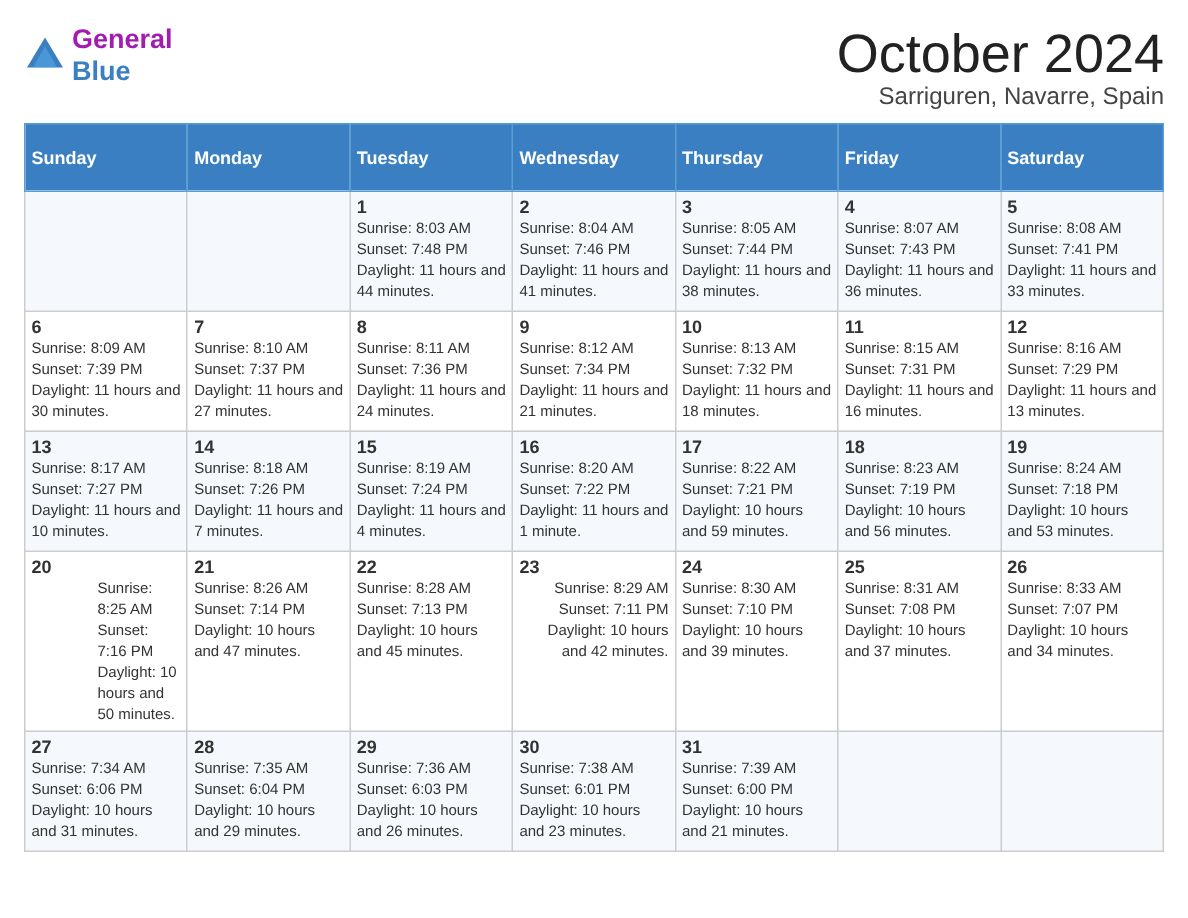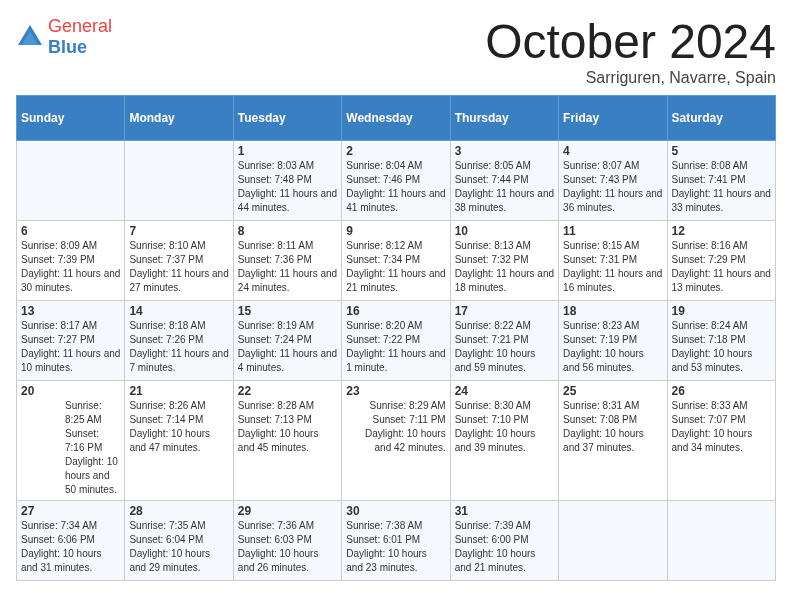--- a/index.html
+++ b/index.html
@@ -20,38 +20,38 @@
       align-items: flex-start;
       margin-bottom: 8px;
     }
     .logo {
       display: flex;
       align-items: center;
       gap: 4px;
     }
     .logo-text-general {
       font-size: 18px;
-      font-weight: normal;
-      color: #ef4444;
+      font-weight: bold;
+      color: #a21caf;
       margin-top: 44px;
     }
     .logo-text-blue {
       font-size: 18px;
       font-weight: bold;
       color: #3a7fc1;
     }
     .logo-icon {
       width: 28px;
       height: 28px;
     }
     .title-section {
       text-align: right;
     }
     .month-title {
-      font-size: 48px;
+      font-size: 36px;
       font-weight: normal;
       color: #222;
       line-height: 1.1;
     }
     .location-title {
       font-size: 16px;
       color: #444;
     }
     table {
       width: 100%;

